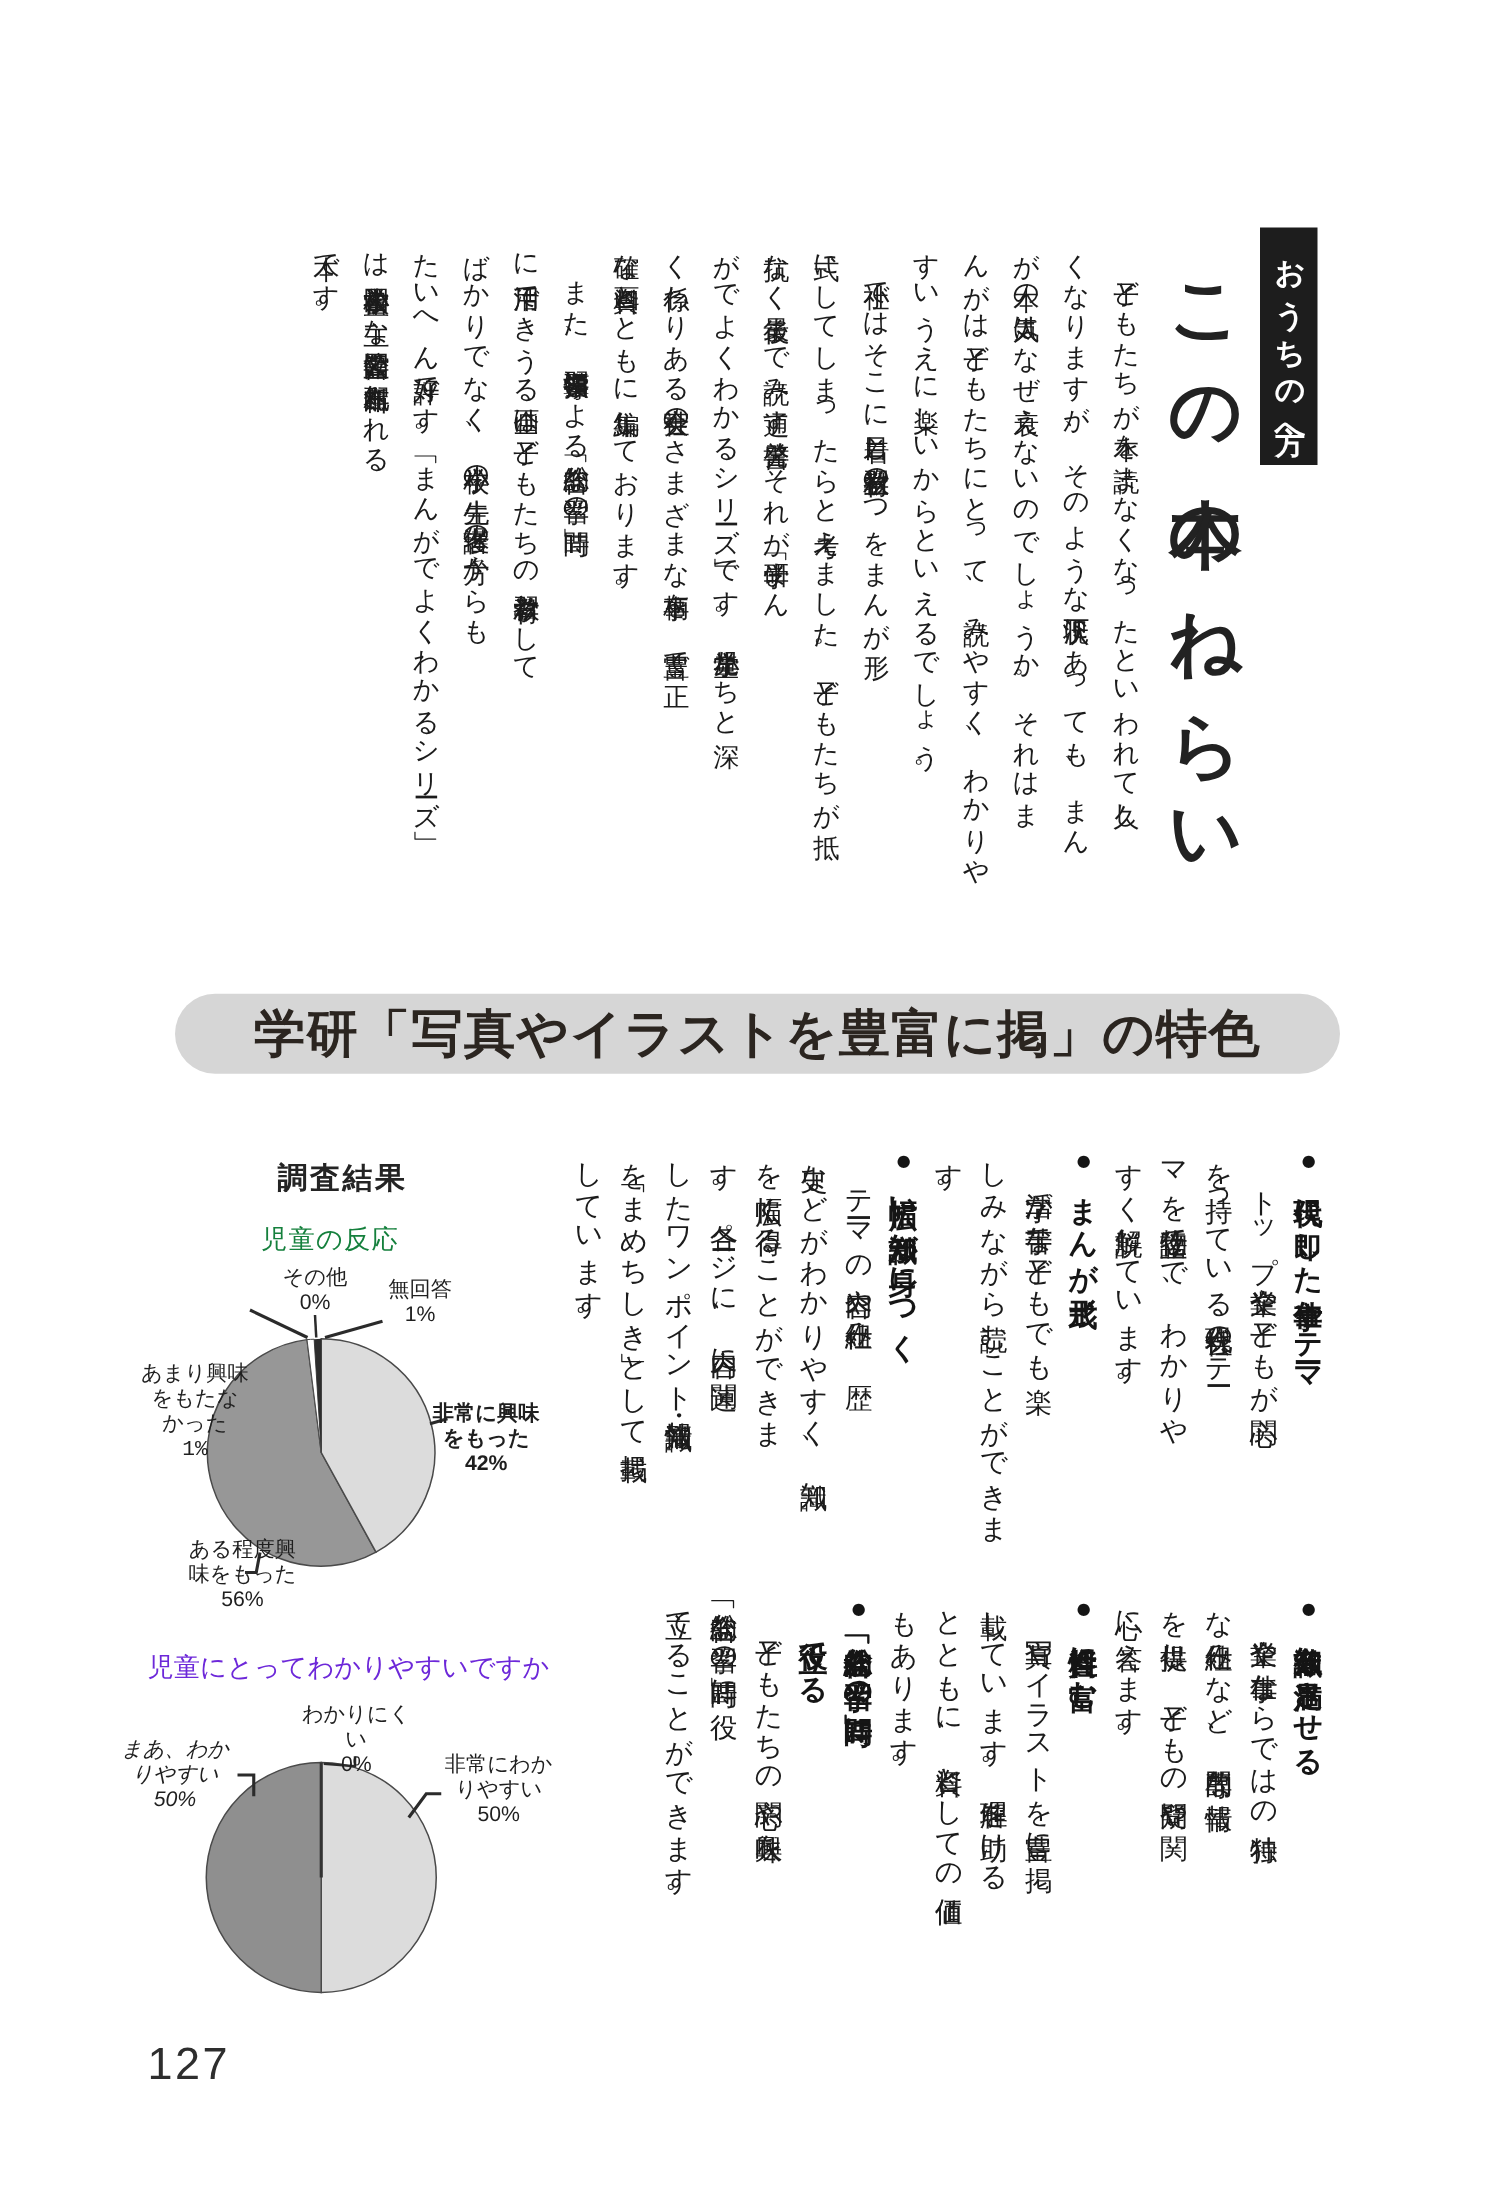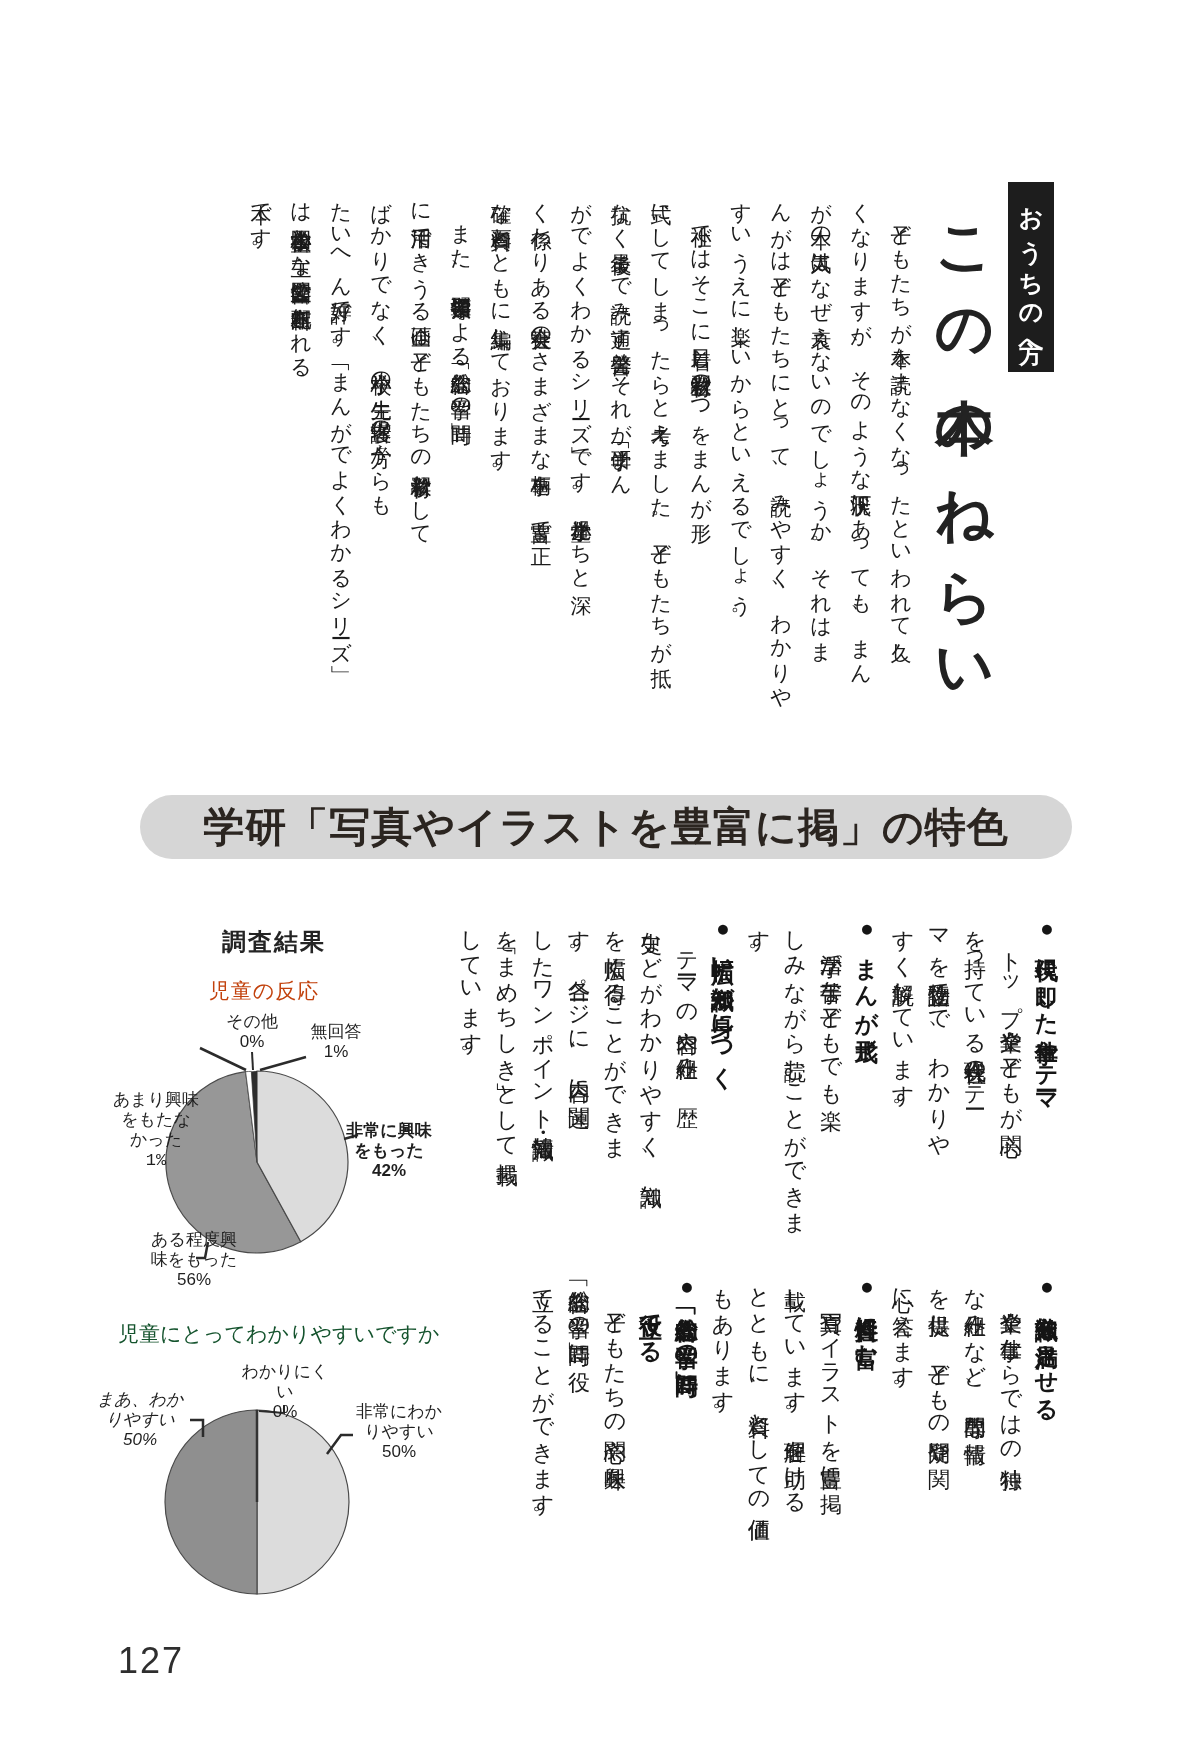--- a/index.html
+++ b/index.html
@@ -55,27 +55,27 @@
     font-family:"Liberation Serif","DejaVu Serif",serif;
     color:#1b1b1b;white-space:pre-line;
   }
   .band-upper{right:135px;top:915px;height:310px;width:640px;}
   .band-lower{right:135px;top:1273px;height:315px;width:560px;}
 
   
   .survey-title{left:159px;top:926px;width:230px;text-align:center;
     font-size:24px;font-weight:600;color:#242424;letter-spacing:2px;}
   .survey-sub{left:159px;top:977px;width:210px;text-align:center;
-    font-size:21px;color:#c2410c;letter-spacing:1px;}
+    font-size:21px;color:#15803d;letter-spacing:1px;}
   .q2-title{left:118px;top:1320px;width:340px;
-    font-size:21px;color:#14532d;}
+    font-size:21px;color:#6d28d9;}
   .pie-label{
     font-size:17px;line-height:20px;color:#1f1f1f;text-align:center;
   }
-  .page-number{left:118px;top:1630px;font-size:36px;color:#2e2e2e;letter-spacing:2px;margin-top:10px;}
+  .page-number{left:118px;top:1630px;font-size:36px;color:#2e2e2e;letter-spacing:2px;}
 </style>
 </head>
 <body>
 
 <div class="abs tag-box">
   <div class="t">おうちの方へ</div>
 </div>
 
 <div class="abs vtext serif main-title">この本のねらい</div>
 

